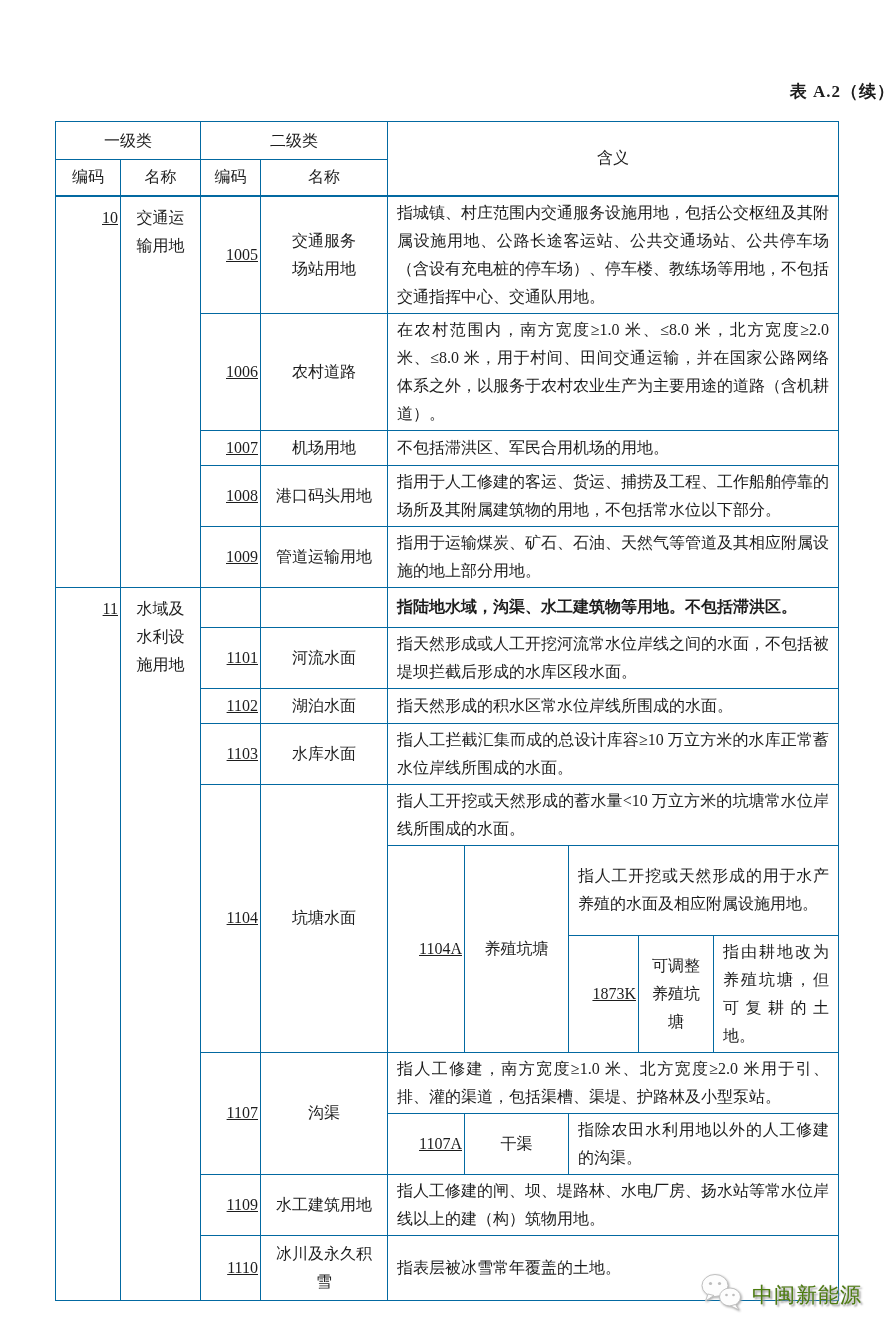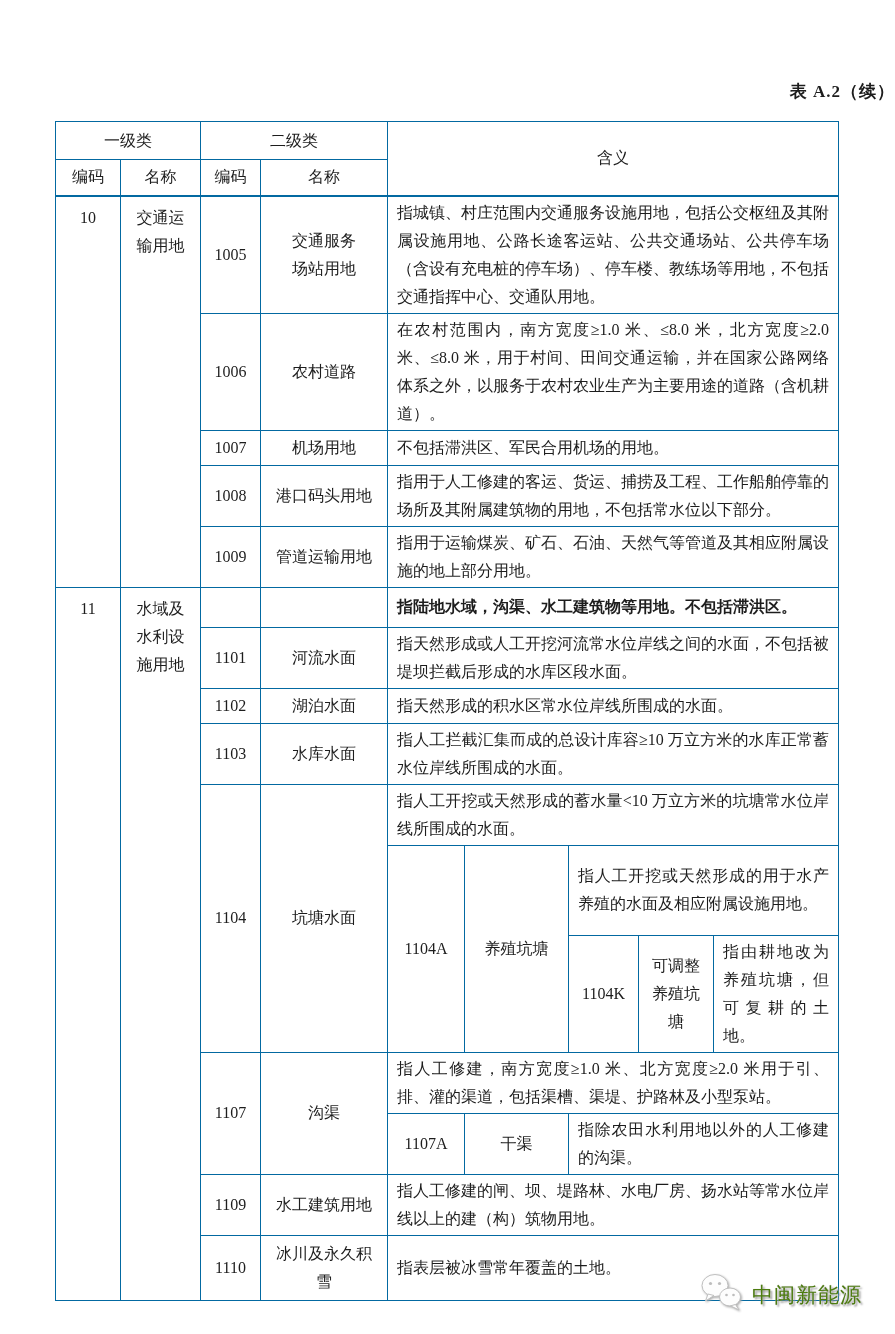--- a/index.html
+++ b/index.html
@@ -30,21 +30,21 @@
     border: 1px solid #0369a1;
     font-size: 16px;
     font-weight: normal;
     vertical-align: middle;
     line-height: 28px;
     padding: 2px 8px;
     overflow: hidden;
   }
   .land-table th { text-align: center; padding: 2px 2px; }
   .head-bottom { border-bottom-width: 2px !important; }
-  td.code { text-align: center; padding: 2px 2px; }
+  td.code { text-align: right; padding: 2px 2px; text-decoration: underline; }
   td.name { text-align: center; padding: 2px 10px; white-space: pre-line; }
   td.def  { text-align: justify; text-justify: inter-character; padding: 2px 9px; }
   td.toplevel { vertical-align: top; padding-top: 7px; }
   td.bold { font-weight: bold; }
   .watermark {
     position: absolute;
     top: 1272px; right: 33px;
     display: flex; align-items: center; gap: 7px;
     font-family: "Liberation Sans", sans-serif;
     font-size: 21px;
@@ -140,21 +140,21 @@
     <td rowspan="3" class="code">1104</td>
     <td rowspan="3" class="name">坑塘水面</td>
     <td colspan="5" class="def">指人工开挖或天然形成的蓄水量&lt;10 万立方米的坑塘常水位岸线所围成的水面。</td>
   </tr>
   <tr style="height:90px">
     <td rowspan="2" class="code">1104A</td>
     <td rowspan="2" class="name">养殖坑塘</td>
     <td colspan="3" class="def">指人工开挖或天然形成的用于水产养殖的水面及相应附属设施用地。</td>
   </tr>
   <tr style="height:100px">
-    <td class="code">1104K</td>
+    <td class="code">1873K</td>
     <td class="name">可调整养殖坑塘</td>
     <td class="def">指由耕地改为养殖坑塘，但可复耕的土地。</td>
   </tr>
   <tr style="height:60px">
     <td rowspan="2" class="code">1107</td>
     <td rowspan="2" class="name">沟渠</td>
     <td colspan="5" class="def">指人工修建，南方宽度≥1.0 米、北方宽度≥2.0 米用于引、排、灌的渠道，包括渠槽、渠堤、护路林及小型泵站。</td>
   </tr>
   <tr style="height:60px">
     <td class="code">1107A</td>

